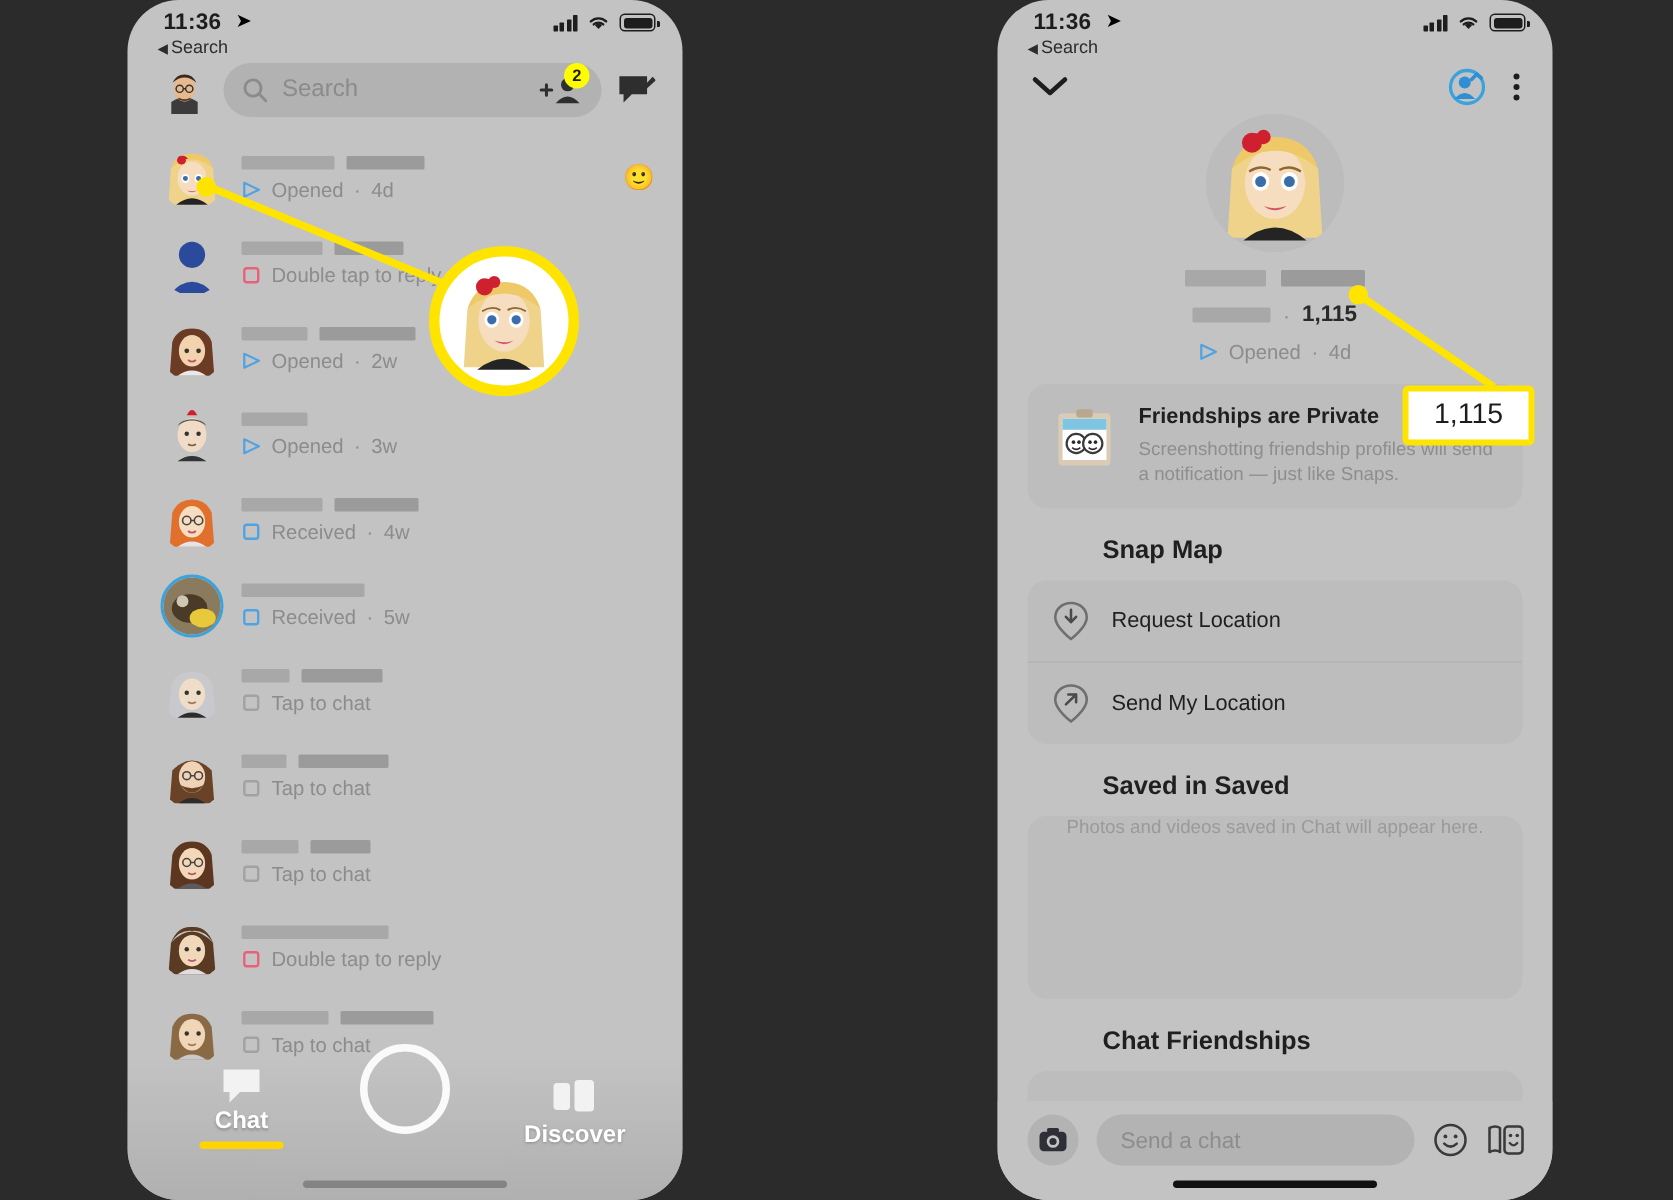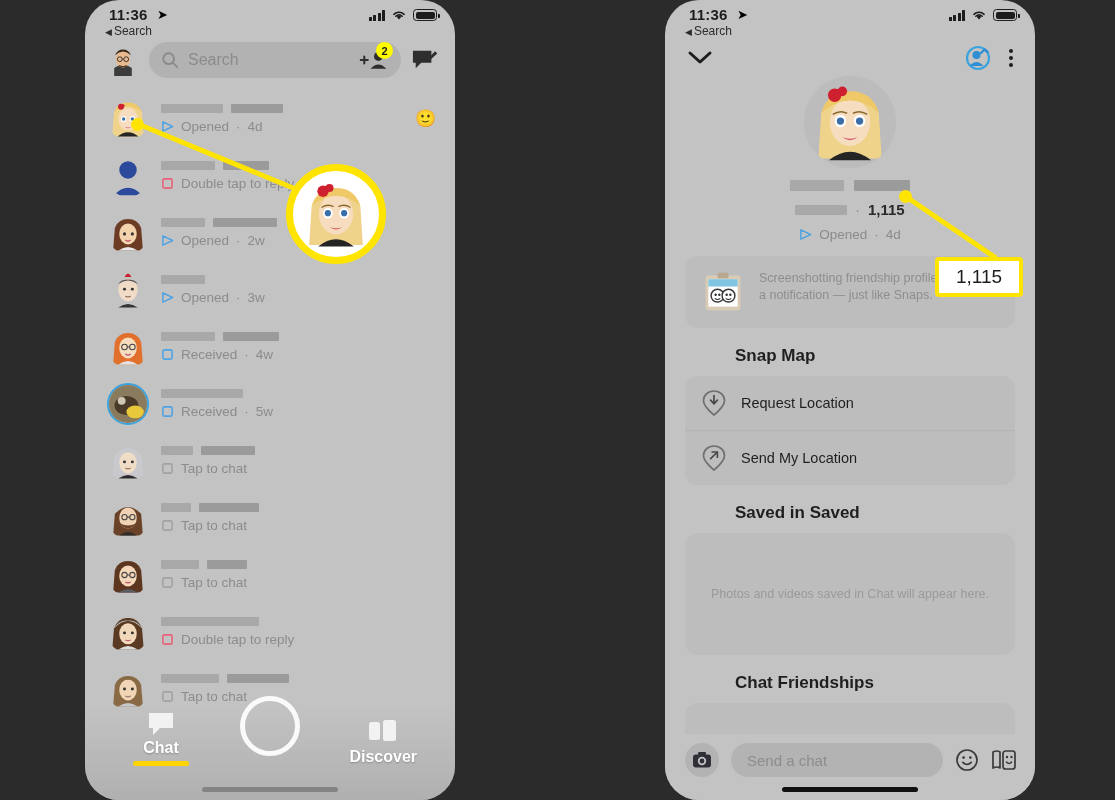--- a/index.html
+++ b/index.html
@@ -125,21 +125,21 @@
 
   .sect-title { font-size: 17px; font-weight: bold; color: #1f1f1f;
                 padding: 18px 22px 0; margin-left: 48px; }
   .listcard { margin: 10px 20px 0; background: #bdbdbd; border-radius: 13px; overflow: hidden; }
   .listrow { display: flex; align-items: center; gap: 14px; padding: 13px 16px; }
   .listrow + .listrow { border-top: 1px solid #b4b4b4; }
   .pin { width: 26px; height: 28px; flex: 0 0 26px; }
   .listrow .lbl { font-size: 14.5px; color: #1f1f1f; font-weight: 500; }
 
   .emptycard { margin: 10px 20px 0; background: #bdbdbd; border-radius: 13px;
-               height: 122px; display: flex; align-items: center; justify-content: center;
+               height: 122px; display: flex; justify-content: center;
                text-align: center; padding: 0 22px; }
   .emptycard .lbl { font-size: 12.5px; color: #9a9a9a; }
   .emptycard.short { height: 88px; align-items: flex-end; padding-bottom: 6px; }
 
   .chatbar { position: absolute; left: 0; right: 0; bottom: 0; height: 66px;
              background: #c3c3c3; display: flex; align-items: center;
              gap: 12px; padding: 0 18px 14px 20px; }
   .camera-btn { width: 34px; height: 34px; border-radius: 50%; background: #b3b3b3;
                 display:flex; align-items:center; justify-content:center; flex:0 0 34px; }
   .chatinput { flex: 1; height: 34px; border-radius: 17px; background: #b3b3b3;
@@ -618,20 +618,21 @@
           <circle cx="18" cy="28" r="7" fill="#fff" stroke="#3a3a3a" stroke-width="1.6"></circle>
           <circle cx="30" cy="28" r="7" fill="#fff" stroke="#3a3a3a" stroke-width="1.6"></circle>
           <circle cx="16" cy="27" r="1.3" fill="#2a2a2a"></circle>
             <circle cx="20" cy="27" r="1.3" fill="#2a2a2a"></circle>
           <circle cx="28" cy="27" r="1.3" fill="#2a2a2a"></circle>
             <circle cx="32" cy="27" r="1.3" fill="#2a2a2a"></circle>
           <path d="M15 31 q3 2.5 6 0" stroke="#2a2a2a" stroke-width="1.1" fill="none"></path>
           <path d="M27 31 q3 2.5 6 0" stroke="#2a2a2a" stroke-width="1.1" fill="none"></path>
         </svg>
         <div>
+          <div class="priv-title">Friendships are Private</div>
           <div class="priv-desc">Screenshotting friendship profiles will send a notification — just like Snaps.</div>
         </div>
       </div>
     </div>
 
     <div class="sect-title">Snap Map</div>
     <div class="listcard">
       <div class="listrow">
         <svg class="pin" viewBox="0 0 26 28">
           <path d="M13 2 C6.8 2 2.5 6.4 2.5 11.6 C2.5 18 13 26 13 26 C13 26 23.5 18 23.5 11.6 C23.5 6.4 19.2 2 13 2Z" fill="none" stroke="#6f6f6f" stroke-width="1.7"></path>

